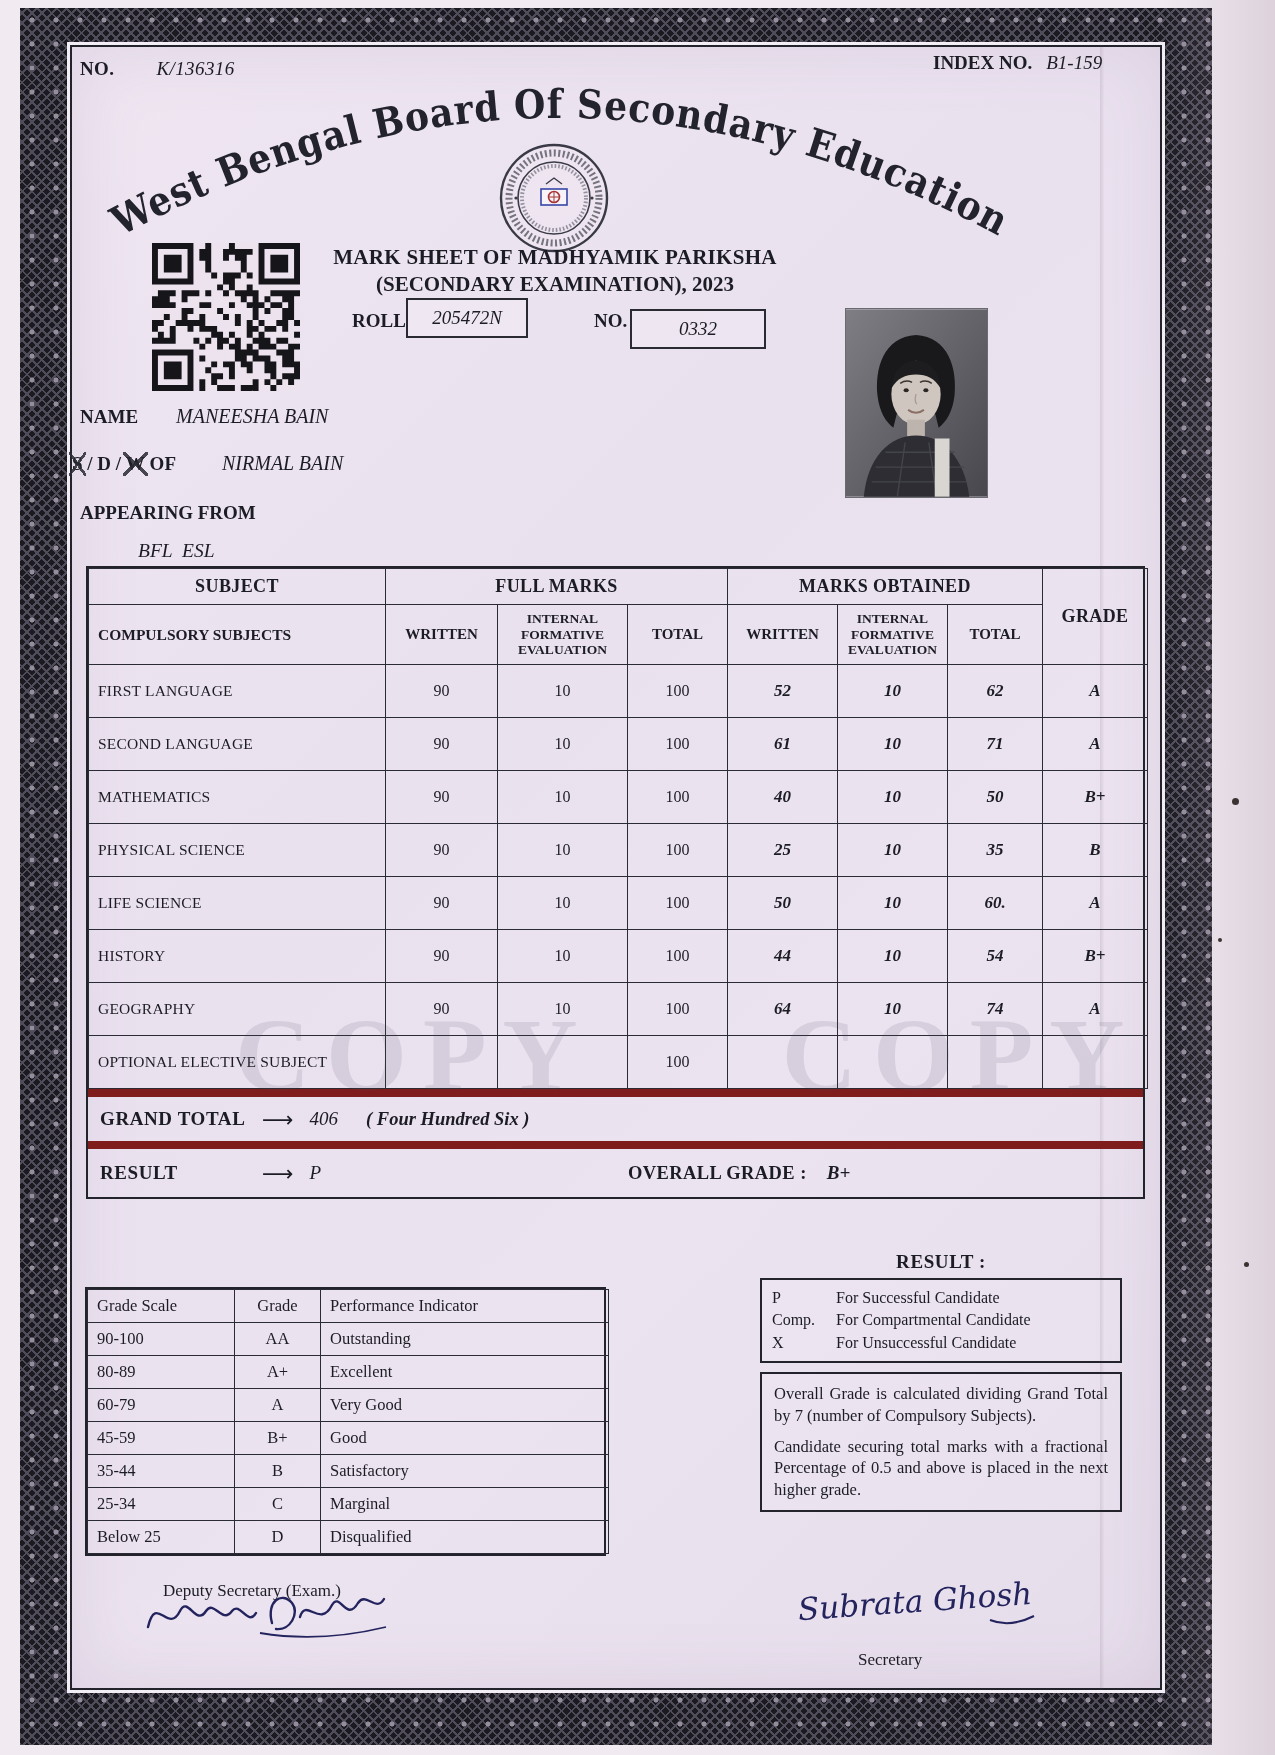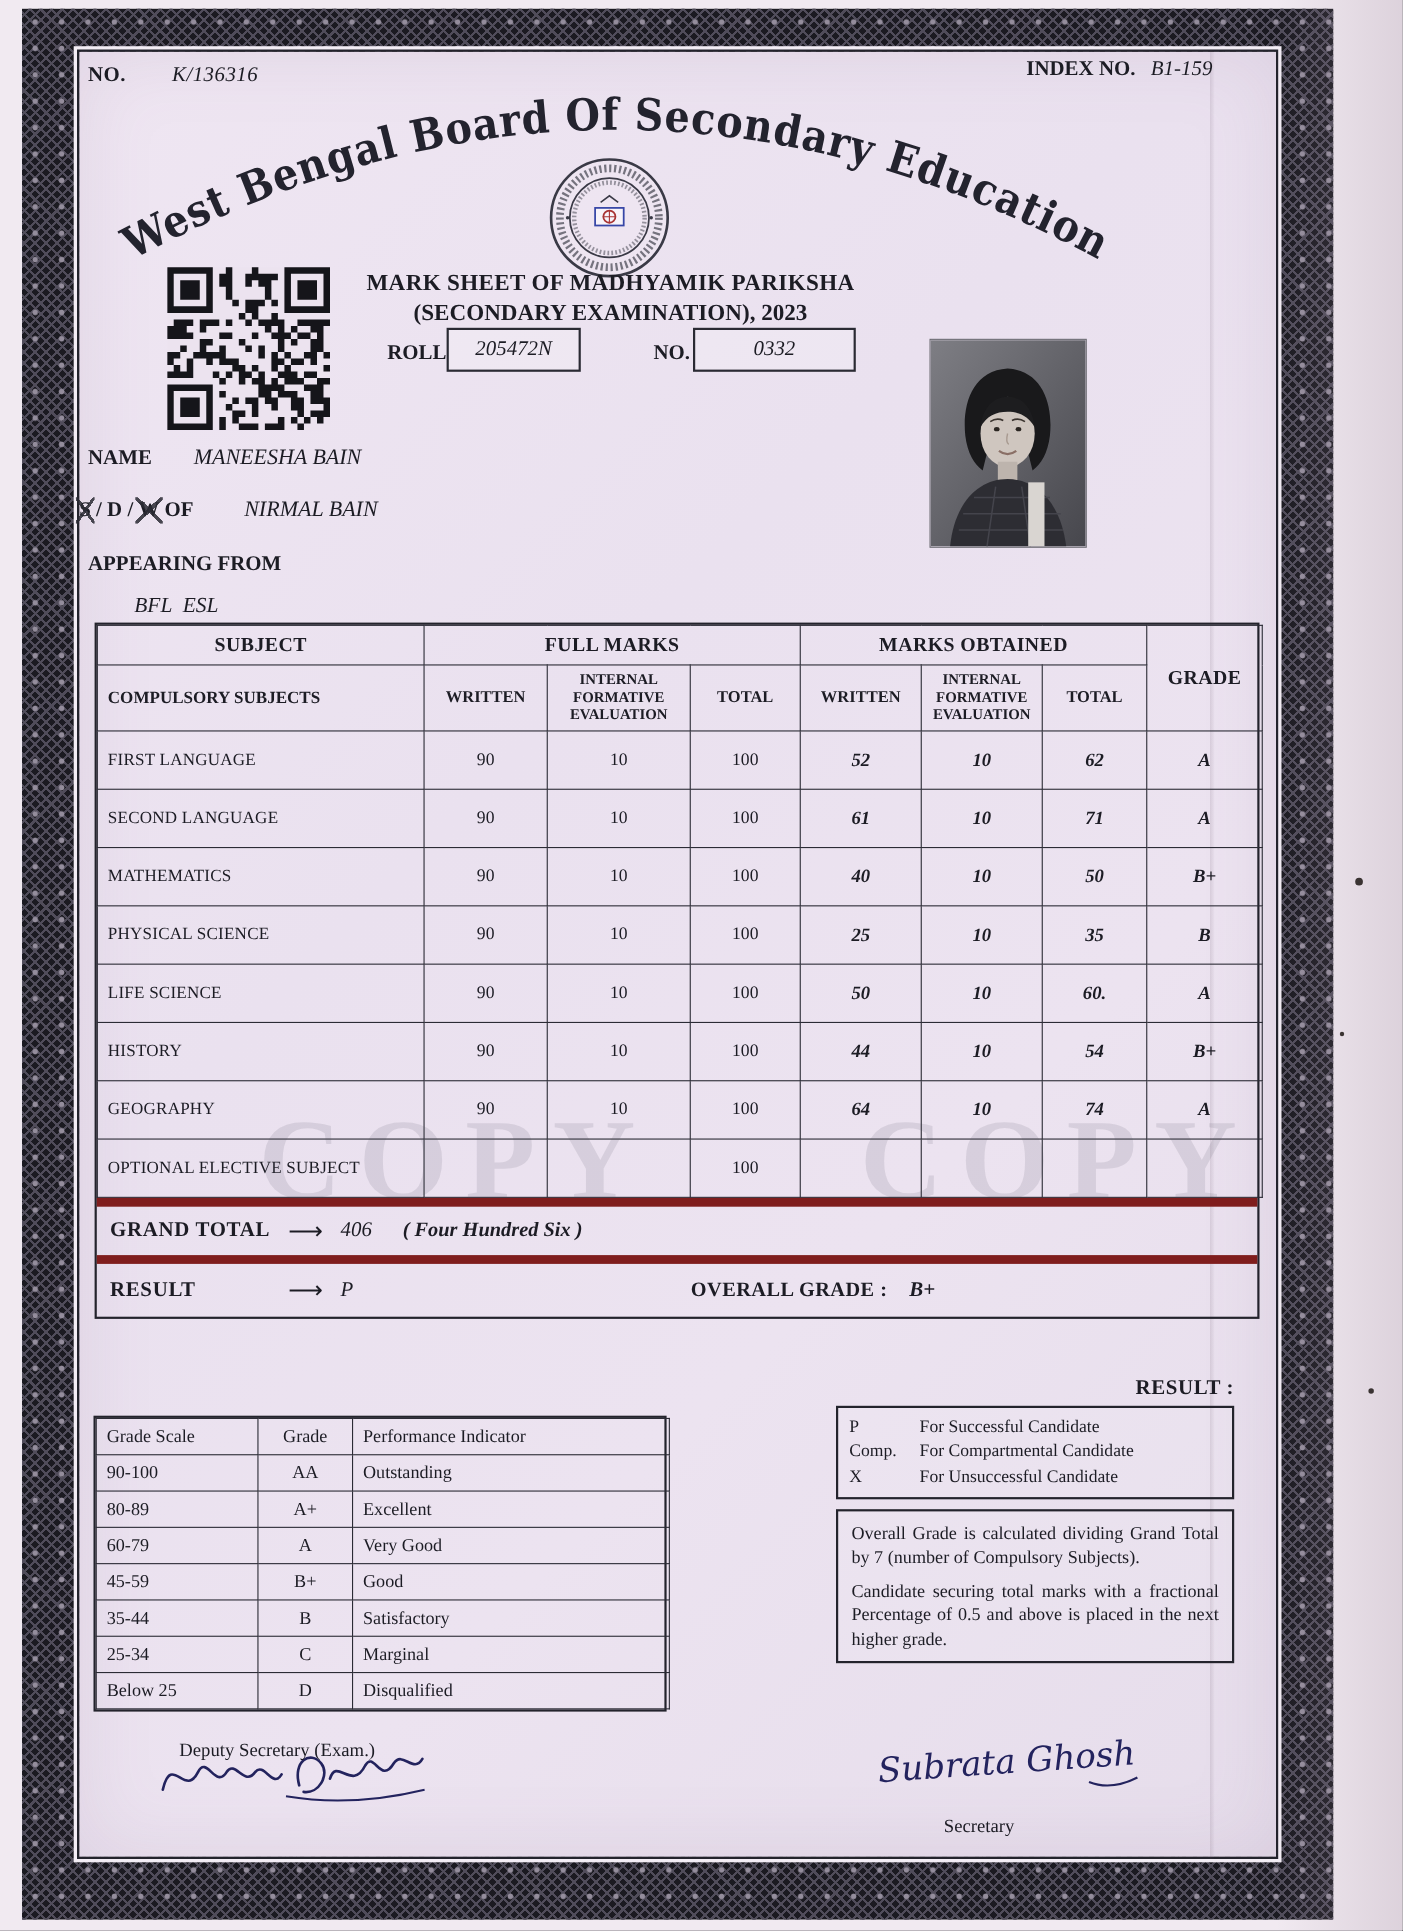--- a/index.html
+++ b/index.html
@@ -36,34 +36,34 @@
   .arch{left:85px;top:68px}
   .seal{left:498px;top:142px}
 
   .doc-title{left:250px;top:245px;width:610px;text-align:center;font-size:21px;font-weight:bold;letter-spacing:.3px}
   .doc-title2{left:250px;top:272px;width:610px;text-align:center;font-size:21px;font-weight:bold}
 
   .roll-label{left:352px;top:310px;font-size:19px}
   .roll-box{left:406px;top:298px;width:122px;height:40px;border:2px solid #2a2a33;
     display:flex;align-items:center;justify-content:center;font-size:19px;background:rgba(255,255,255,.18)}
   .no-label{left:594px;top:310px;font-size:19px}
-  .no-box{left:630px;top:298px;width:148px;height:40px;border:2px solid #2a2a33;
+  .no-box{left:630px;top:309px;width:136px;height:40px;border:2px solid #2a2a33;
     display:flex;align-items:center;justify-content:center;font-size:19px;background:rgba(255,255,255,.18)}
 
   .qr{left:152px;top:242px}
   .photo{left:845px;top:308px;border:1px solid #6a6a70}
 
   .name-row{left:80px;top:405px;font-size:19px}
   .name-row .val{margin-left:38px;font-size:20px}
   .rel-row{left:72px;top:452px;font-size:19px}
   .rel-row .val{margin-left:46px;font-size:20px}
   .app-row{left:80px;top:502px;font-size:19px}
   .app-row .val{margin-left:46px;font-size:19.5px}
   .comb-row{left:72px;top:540px;font-size:18.5px}
-  .comb-row .val{margin-left:50px;font-size:19.5px;white-space:pre}
+  .comb-row .val{margin-left:66px;font-size:19.5px;white-space:pre}
 
   .struck-x{position:relative;display:inline-block}
   .struck-x::before,.struck-x::after{content:"";position:absolute;inset:-1px -3px;opacity:.85;pointer-events:none}
   .struck-x::before{background:linear-gradient(to top right,transparent 45%,#2a2a33 45% 55%,transparent 55%)}
   .struck-x::after{background:linear-gradient(to bottom right,transparent 45%,#2a2a33 45% 55%,transparent 55%)}
 
   
   .marks-wrap{left:86px;top:566px;width:1059px;border:2.5px solid #23232c}
   table.marks{width:100%;border-collapse:collapse;table-layout:fixed}
   .marks th,.marks td{border:1.6px solid #2b2b35;vertical-align:middle}
@@ -88,21 +88,21 @@
 
   .watermark{left:235px;top:995px;font-size:104px;font-weight:bold;letter-spacing:16px;word-spacing:150px;
     color:rgba(80,80,95,.13);z-index:5;pointer-events:none;white-space:nowrap}
 
   
   .scale-wrap{left:85px;top:1287px;width:521px;border:2px solid #23232c}
   table.scale{width:100%;border-collapse:collapse;table-layout:fixed}
   .scale th,.scale td{border:1.5px solid #2b2b35;font-size:16.5px;font-weight:normal;text-align:left;
     padding:4px 9px;height:33px;vertical-align:middle}
 
-  .legend-title{left:760px;top:1251px;width:362px;text-align:right;font-weight:bold;font-size:19px;letter-spacing:.6px}
+  .legend-title{left:760px;top:1251px;width:362px;text-align:center;font-weight:bold;font-size:19px;letter-spacing:.6px}
   .legend-box{left:760px;top:1278px;width:362px;border:2px solid #23232c;padding:7px 10px;background:rgba(255,255,255,.07)}
   .legend-row{display:flex;font-size:16px;line-height:1.4}
   .legend-code{width:64px}
   .notes-box{left:760px;top:1372px;width:362px;border:2px solid #23232c;padding:9px 12px;
     font-size:16.5px;text-align:justify;line-height:1.32;background:rgba(255,255,255,.07)}
   .notes-box p+p{margin-top:9px}
 
   .sig-left{left:140px;top:1583px}
   .sig-left-title{left:163px;top:1581px;font-size:17px}
   .sig-right{left:790px;top:1568px}

